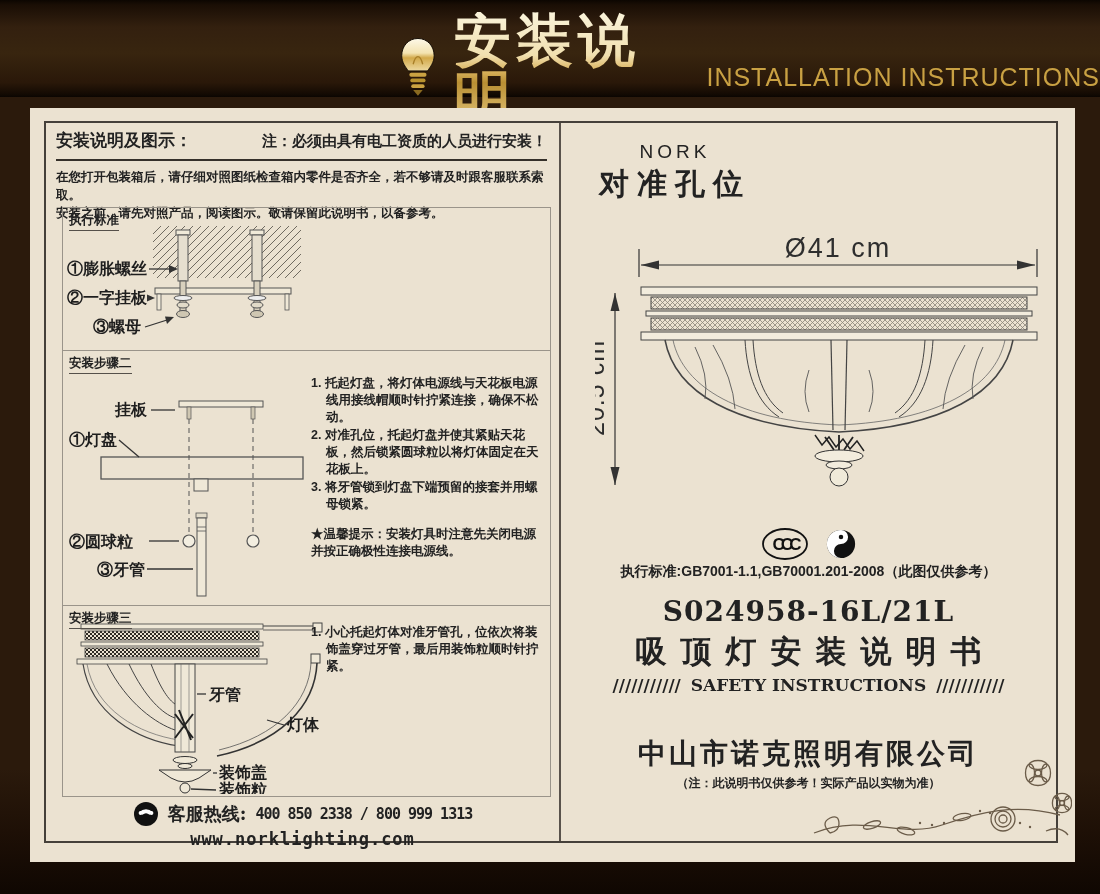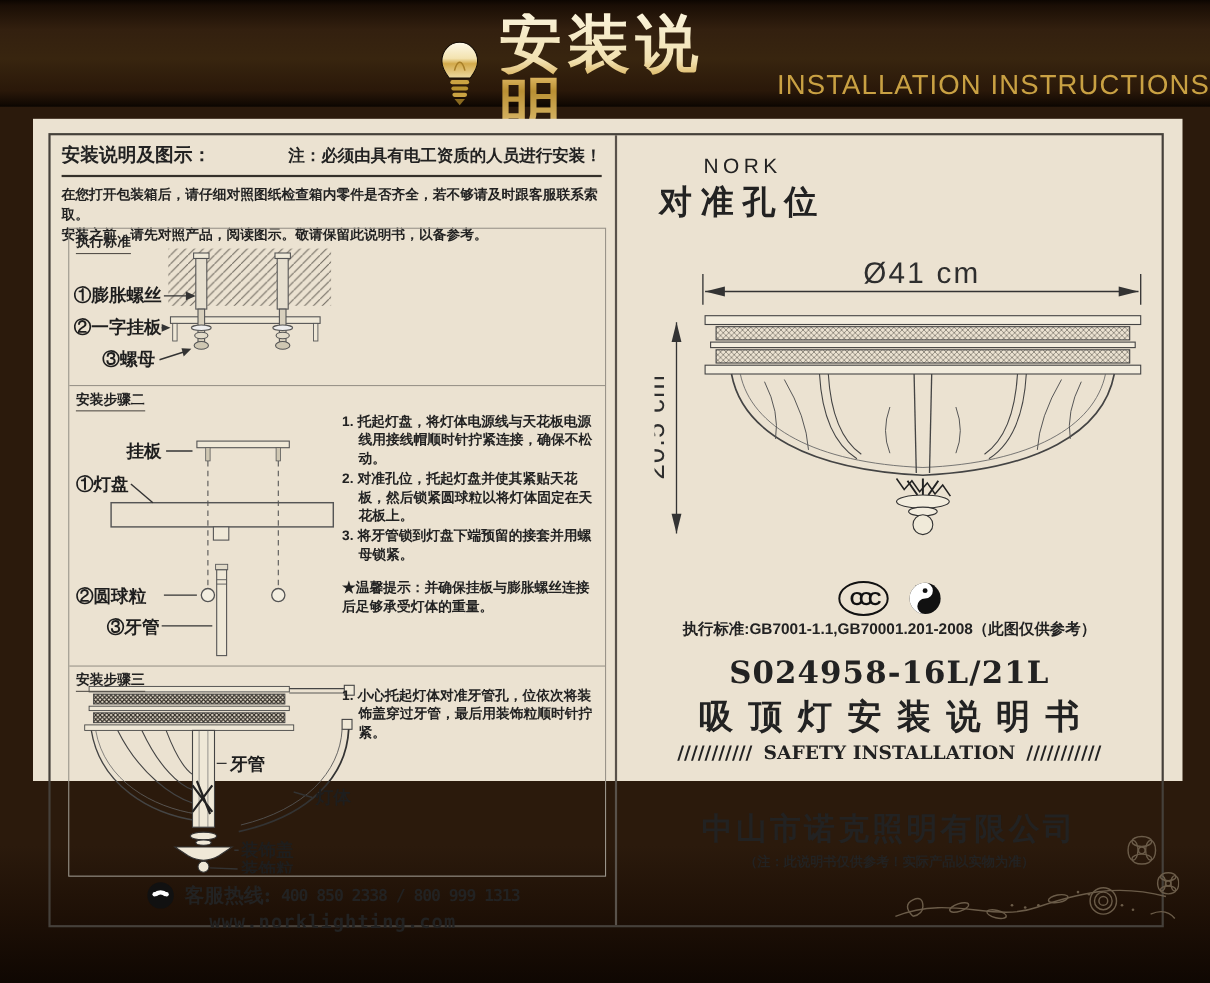--- a/index.html
+++ b/index.html
@@ -12,21 +12,21 @@
           background:linear-gradient(180deg,#0c0601 0%,#1a0e05 5%,#33200f 28%,#38250f 55%,#2a1809 85%,#130a03 97%,#0a0501 100%);}
   .banner-inner{position:absolute;left:396px;top:12px;display:flex;align-items:center;}
   .bulb{width:46px;height:70px;margin-right:14px;}
   .title-cn{font-size:57px;font-weight:bold;letter-spacing:5px;line-height:1;color:#e9cf8e;}
   @supports ((-webkit-background-clip:text)){
     .title-cn{background:linear-gradient(180deg,#faf3da 0%,#f1e0b0 38%,#d9b25c 52%,#b98f33 62%,#e6c87e 100%);
       -webkit-background-clip:text;background-clip:text;color:transparent;}
   }
   .title-en{font-size:25px;color:#c9a143;letter-spacing:1px;margin-left:16px;margin-top:16px;white-space:nowrap;}
   
-  .sheet{position:absolute;left:30px;top:108px;width:1045px;height:602px;background:#ebe2d1;}
+  .sheet{position:absolute;left:30px;top:108px;width:1045px;height:754px;background:#ebe2d1;}
   .inner{position:absolute;left:14px;top:13px;width:1010px;height:718px;border:2px solid #45403a;}
   .col-divider{position:absolute;left:513px;top:0;bottom:0;width:2px;background:#59524b;}
   
   .left-col{position:absolute;left:0;top:0;width:513px;height:100%;}
   .lc-head{position:absolute;left:10px;right:12px;top:6px;display:flex;justify-content:space-between;
            align-items:baseline;border-bottom:2px solid #35302a;padding-bottom:7px;}
   .lc-title{font-size:17px;font-weight:bold;}
   .lc-note{font-size:15px;font-weight:bold;}
   .lc-intro{position:absolute;left:10px;right:6px;top:45px;font-size:12.5px;font-weight:bold;line-height:1.45;}
   .steps-box{position:absolute;left:16px;top:84px;width:487px;height:588px;border:1px solid #9a948a;}
@@ -183,21 +183,21 @@
               <rect x="130" y="147" width="9" height="78" fill="#efe8d7" stroke="#555"></rect>
               <line x1="130" y1="156" x2="139" y2="156" stroke="#555" stroke-width="0.8"></line>
               <line x1="130" y1="160" x2="139" y2="160" stroke="#555" stroke-width="0.8"></line>
               <text x="30" y="204" font-size="16" font-weight="bold" fill="#1e1e1e">③牙管</text>
               <line x1="80" y1="198" x2="126" y2="198" stroke="#333" stroke-width="1.3"></line>
             </svg>
             <div class="step-text" style="top:24px;">
               <div class="inst">1. 托起灯盘，将灯体电源线与天花板电源线用接线帽顺时针拧紧连接，确保不松动。</div>
               <div class="inst">2. 对准孔位，托起灯盘并使其紧贴天花板，然后锁紧圆球粒以将灯体固定在天花板上。</div>
               <div class="inst">3. 将牙管锁到灯盘下端预留的接套并用螺母锁紧。</div>
-              <div class="tip">★温馨提示：并确保挂板与膨胀螺丝连接后足够承受灯体的重量。</div>
+              <div class="tip">★温馨提示：安装灯具时注意先关闭电源并按正确极性连接电源线。</div>
             </div>
           </div>
 
           <div class="step step3">
             <span class="step-label">安装步骤三</span>
             <svg class="step-svg" style="top:8px;" width="260" height="180" viewBox="0 0 260 180">
               <rect x="14" y="10" width="182" height="5" fill="#efe8d7" stroke="#444" stroke-width="0.8"></rect>
               <rect x="18" y="17" width="174" height="9" fill="url(#dense)" stroke="#444" stroke-width="0.8"></rect>
               <rect x="14" y="28" width="182" height="4" fill="#efe8d7" stroke="#444" stroke-width="0.8"></rect>
               <rect x="18" y="34" width="174" height="9" fill="url(#dense)" stroke="#444" stroke-width="0.8"></rect>
@@ -304,21 +304,21 @@
             <circle cx="17" cy="9.5" r="2.4" fill="#111"></circle>
           </svg>
         </div>
 
         <div class="standard">执行标准:GB7001-1.1,GB70001.201-2008（此图仅供参考）</div>
         <div class="model">S024958-16L/21L</div>
         <div class="doc-title">吸顶灯安装说明书</div>
 
         <div class="safety">
           <span>///////////</span>
-          <span>SAFETY INSTALLATION</span>
+          <span>SAFETY INSTRUCTIONS</span>
           <span>///////////</span>
         </div>
 
         <div class="company">中山市诺克照明有限公司</div>
         <div class="company-note">（注：此说明书仅供参考！实际产品以实物为准）</div>
 
         <svg class="floral" viewBox="0 0 262 112">
           <g fill="none" stroke="#6b5c49" stroke-width="1.3">
             <path d="M4 88 C55 68 92 94 132 80 C170 67 205 58 250 70"></path>
             <path d="M20 88 q-10 -10 0 -15 q9 -4 9 6 q0 7 -9 9"></path>

